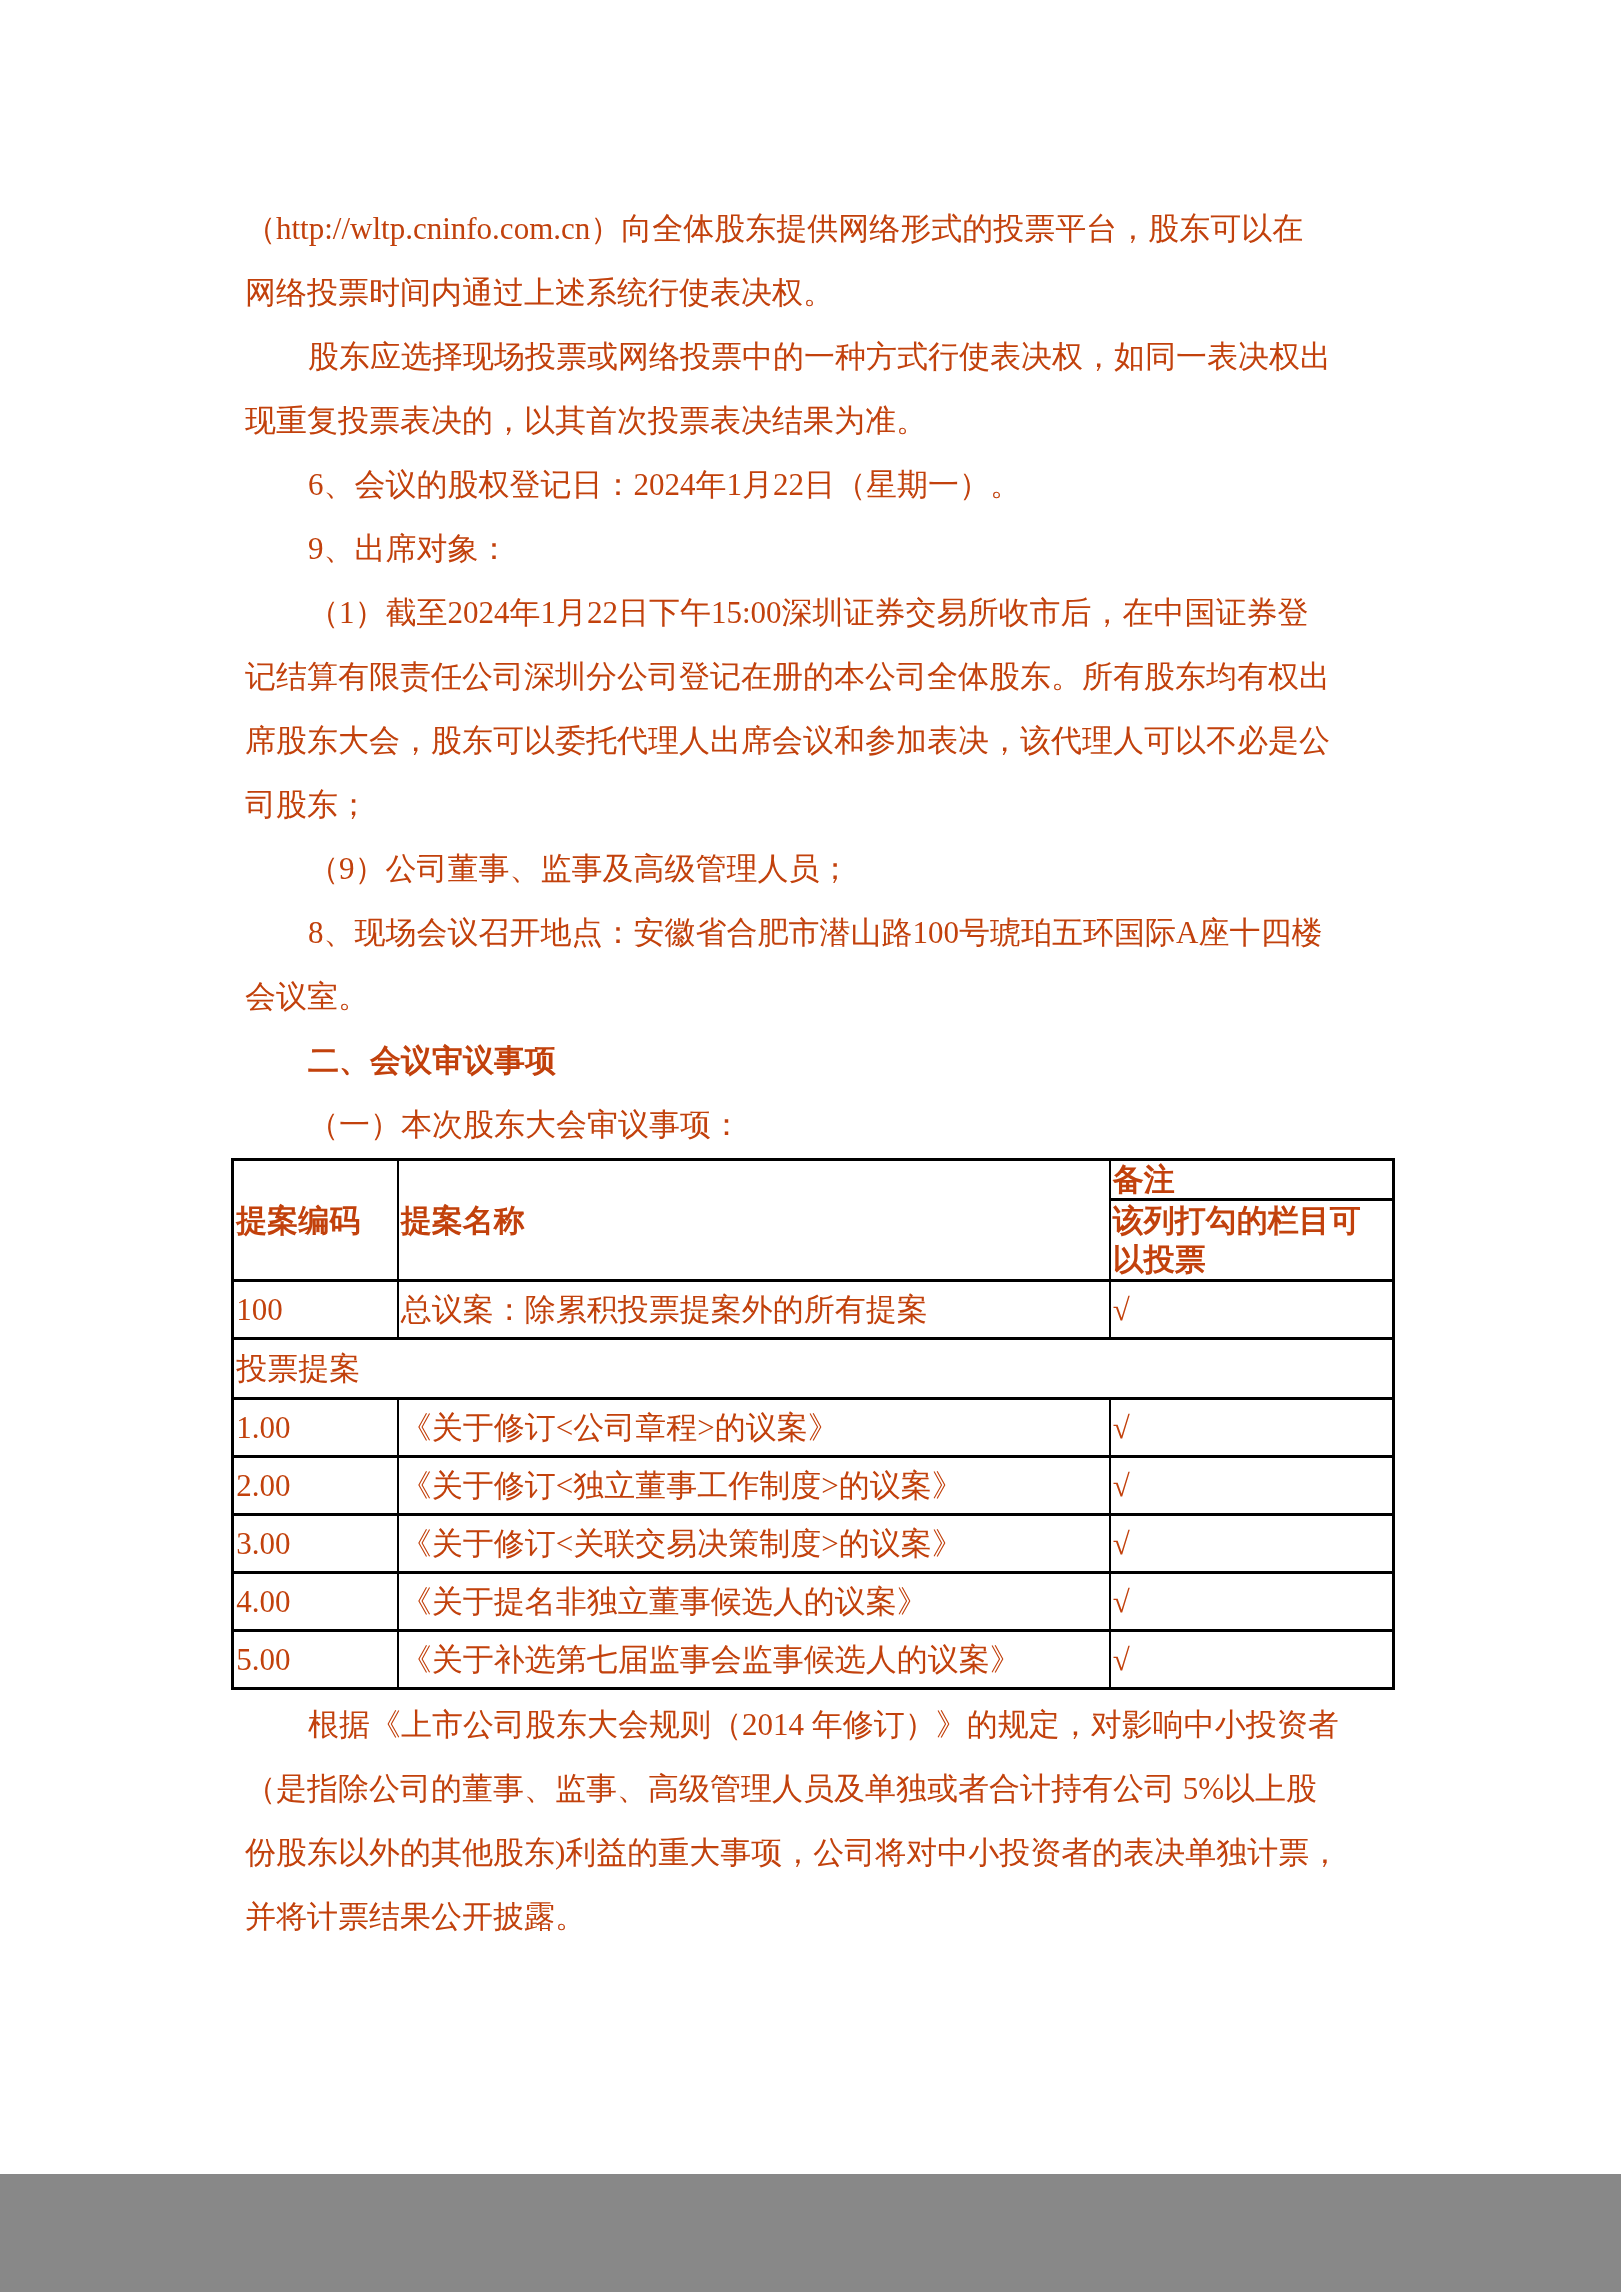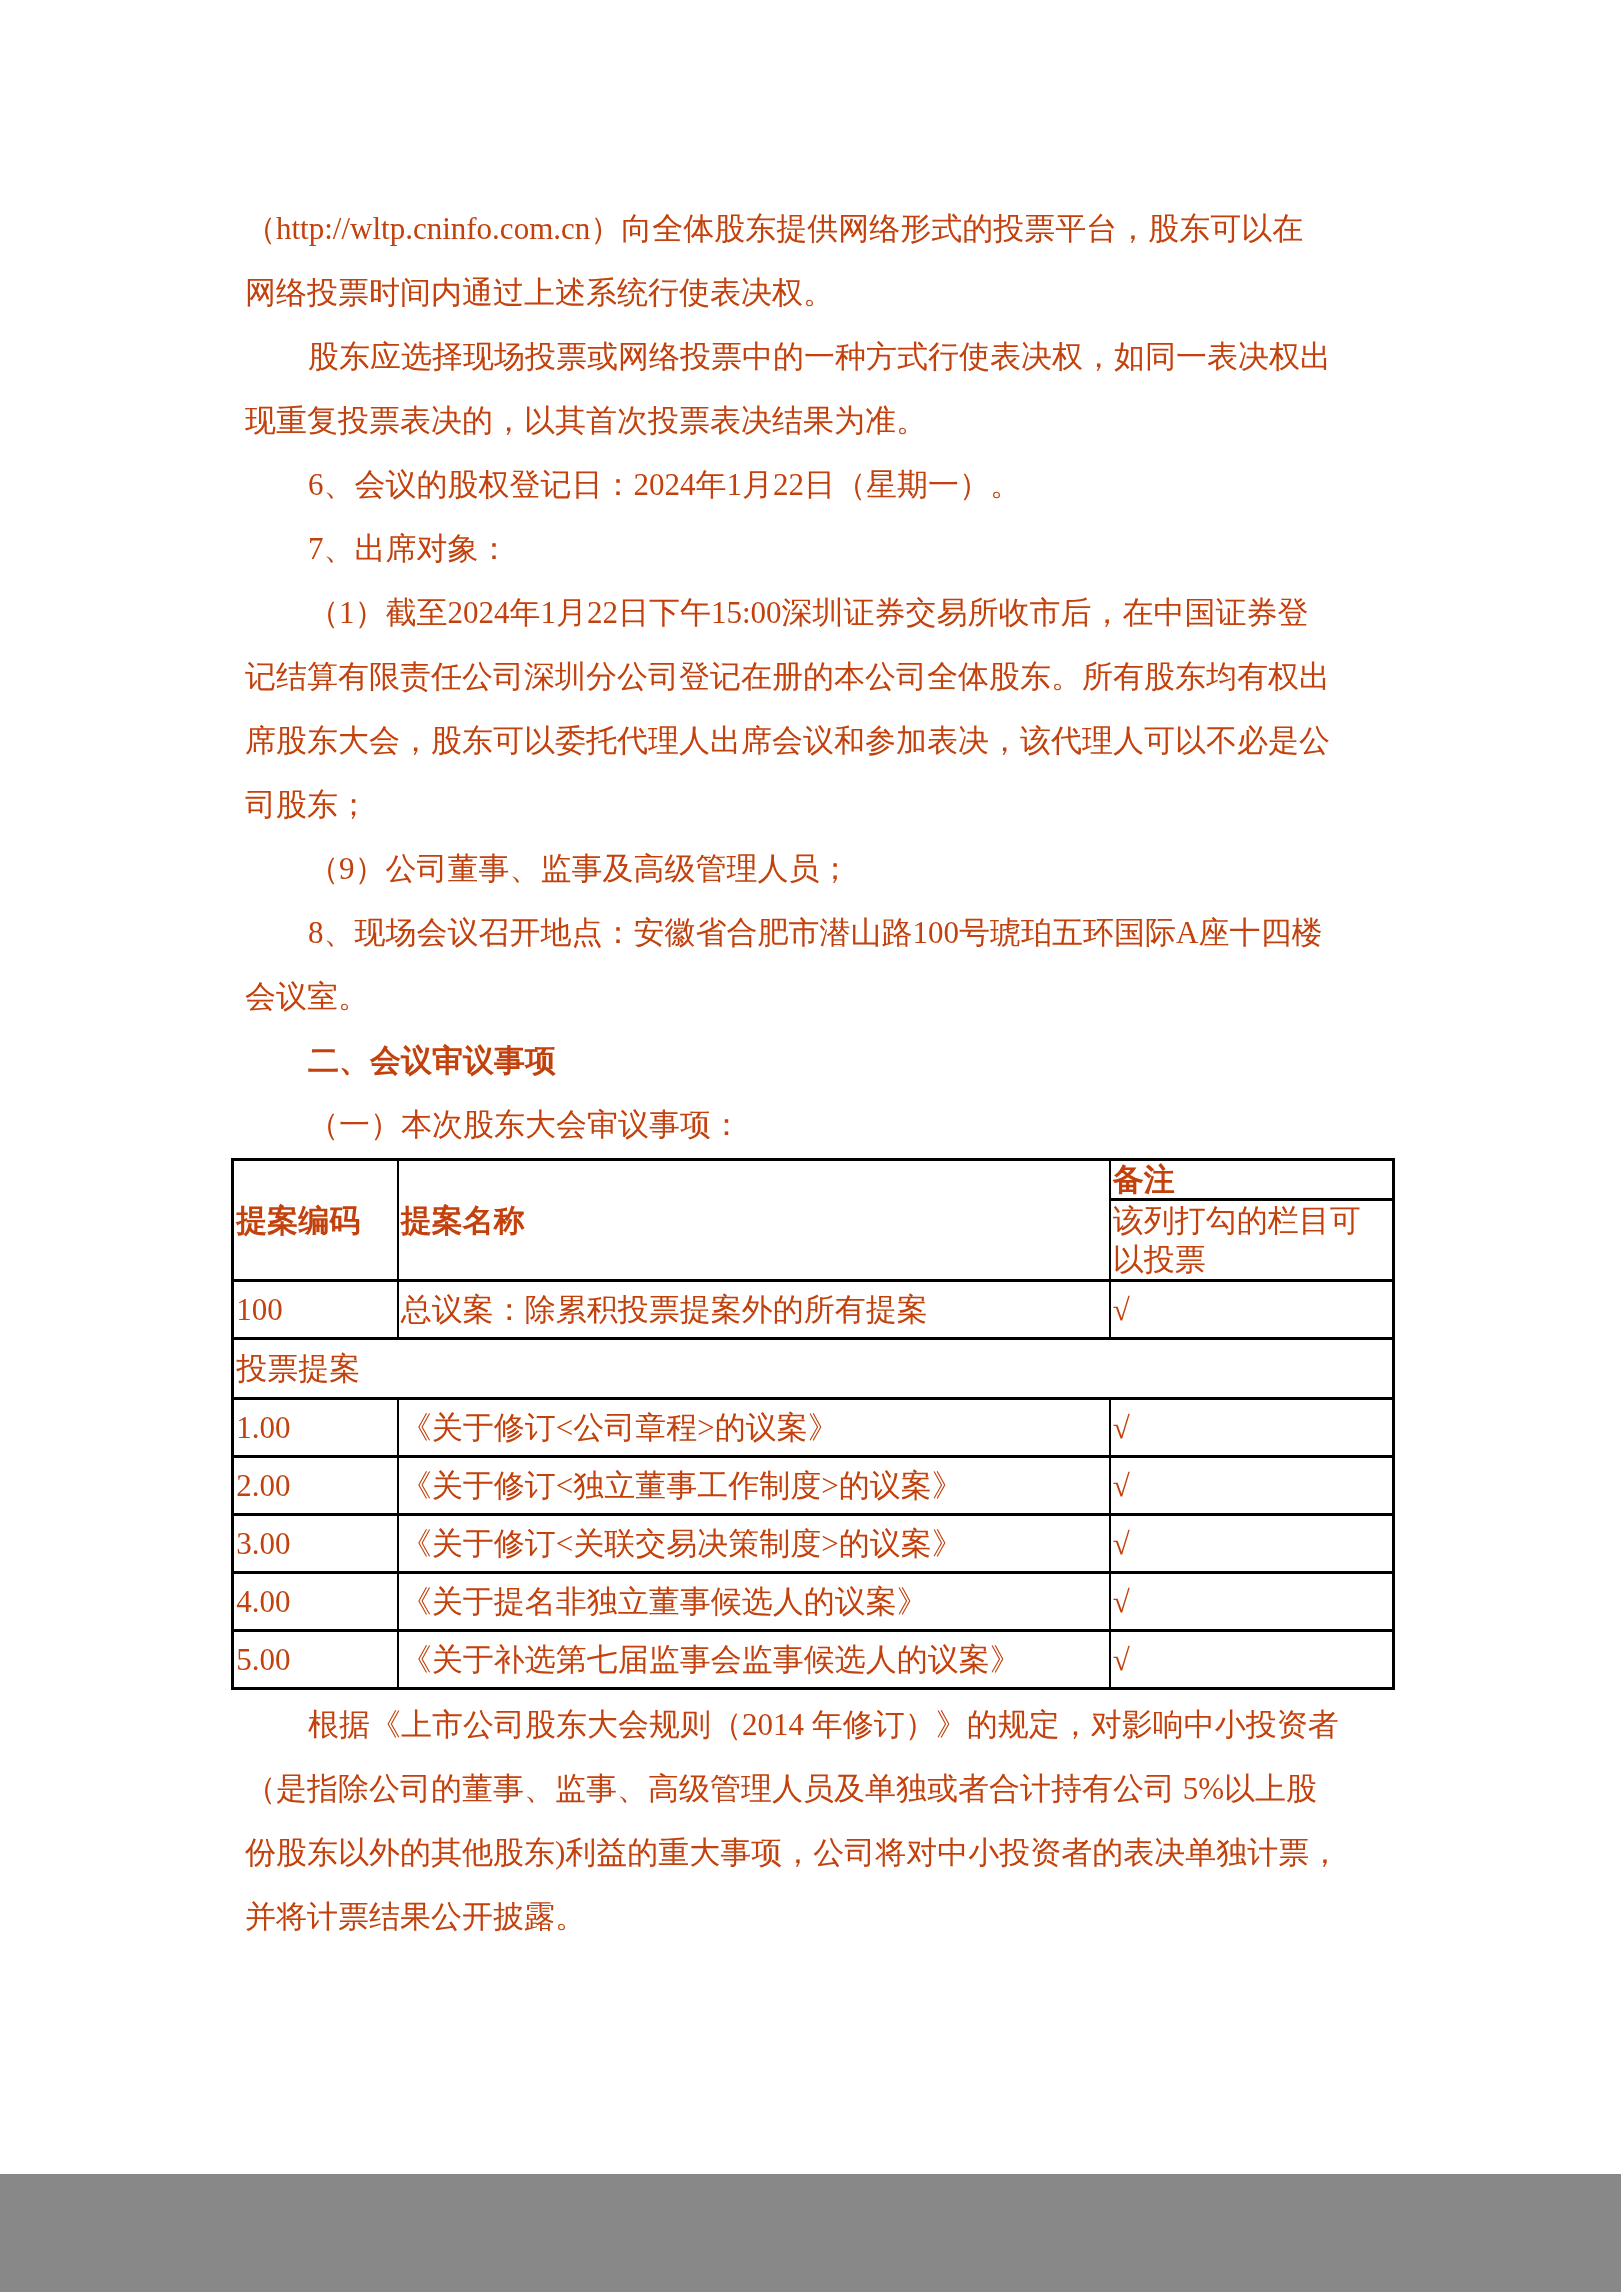--- a/index.html
+++ b/index.html
@@ -55,21 +55,21 @@
     padding: 0 2px;
     overflow: hidden;
   }
   td.th {
     font-family: "Liberation Sans", "DejaVu Sans", sans-serif;
     font-weight: bold;
   }
   tr.hrowA td { height: 31px; line-height: 37px; }
   tr.hrowB td { height: 71px; line-height: 39px; }
   td.remark-sub {
-    font-weight: normal;
+    font-weight: bold;
     font-family: "Liberation Serif", "DejaVu Serif", serif;
     line-height: 39px;
     white-space: normal;
   }
   tr.drow td { height: 55px; line-height: 55px; }
   td.num {
     font-family: "Liberation Serif", "DejaVu Serif", serif;
   }
   td.check {
     font-size: 33px;
@@ -82,21 +82,21 @@
 <body>
 
 <div class="page">
   <div class="content">
 
     <div class="line">（http://wltp.cninfo.com.cn）向全体股东提供网络形式的投票平台，股东可以在</div>
     <div class="line">网络投票时间内通过上述系统行使表决权。</div>
     <div class="line indent">股东应选择现场投票或网络投票中的一种方式行使表决权，如同一表决权出</div>
     <div class="line">现重复投票表决的，以其首次投票表决结果为准。</div>
     <div class="line indent">6、会议的股权登记日：2024年1月22日（星期一）。</div>
-    <div class="line indent">7、出席对象：</div>
+    <div class="line indent">9、出席对象：</div>
     <div class="line indent">（1）截至2024年1月22日下午15:00深圳证券交易所收市后，在中国证券登</div>
     <div class="line">记结算有限责任公司深圳分公司登记在册的本公司全体股东。所有股东均有权出</div>
     <div class="line">席股东大会，股东可以委托代理人出席会议和参加表决，该代理人可以不必是公</div>
     <div class="line">司股东；</div>
     <div class="line indent">（9）公司董事、监事及高级管理人员；</div>
     <div class="line indent">8、现场会议召开地点：安徽省合肥市潜山路100号琥珀五环国际A座十四楼</div>
     <div class="line">会议室。</div>
     <div class="line indent heading">二、会议审议事项</div>
     <div class="line indent">（一）本次股东大会审议事项：</div>
 

